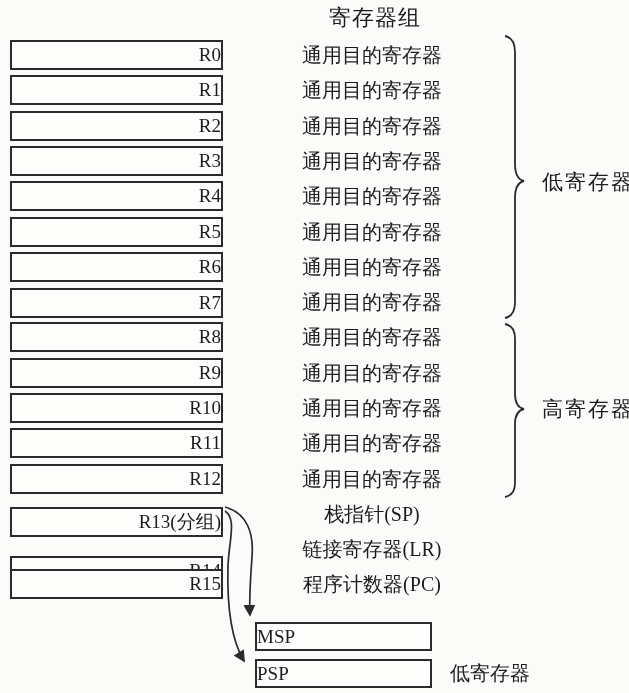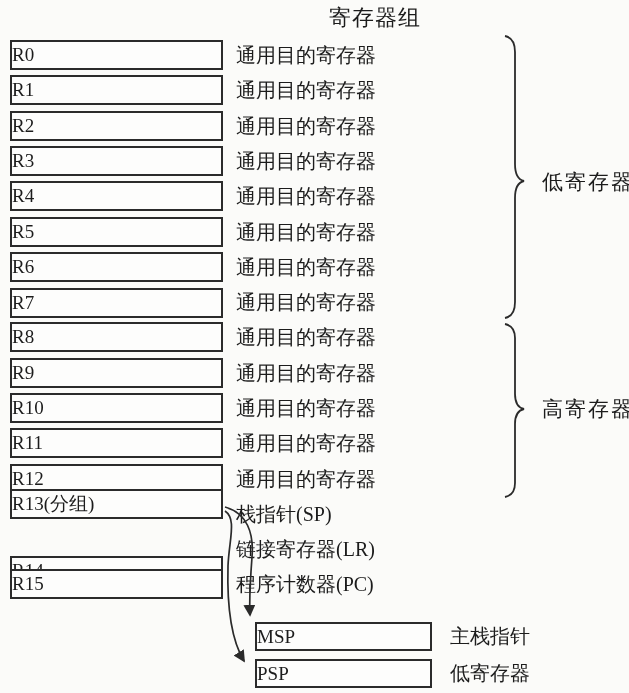--- a/index.html
+++ b/index.html
@@ -28,27 +28,28 @@
     text-align:center;
     font-size:22px;
     letter-spacing:1px;
   }
   .reg-box{
     position:absolute;
     left:10px; width:213px; height:30px;
     box-sizing:border-box;
     border:2px solid var(--line);
     background:var(--box-bg);
-    text-align:left;
+    text-align:right;
     font-size:19px;
     line-height:26px;
   }
   .desc{
     position:absolute;
-    left:236px; width:240px; height:30px;
+    left:252px; width:240px; height:30px;
+    text-align:center;
     font-size:20px;
     line-height:30px;
     white-space:nowrap;
   }
   .group-label{
     position:absolute;
     left:536px; height:30px;
     font-size:21px;
     line-height:30px;
     letter-spacing:2px;
@@ -95,21 +96,21 @@
   <div class="reg-box" style="top:146px">R3</div>
   <div class="reg-box" style="top:181px">R4</div>
   <div class="reg-box" style="top:217px">R5</div>
   <div class="reg-box" style="top:252px">R6</div>
   <div class="reg-box" style="top:288px">R7</div>
   <div class="reg-box" style="top:322px">R8</div>
   <div class="reg-box" style="top:358px">R9</div>
   <div class="reg-box" style="top:393px">R10</div>
   <div class="reg-box" style="top:428px">R11</div>
   <div class="reg-box" style="top:464px">R12</div>
-  <div class="reg-box" style="top:489px">R13(分组)</div>
+  <div class="reg-box" style="top:507px">R13(分组)</div>
   <div class="reg-box" style="top:556px">R14</div>
   <div class="reg-box" style="top:569px">R15</div>
 
   <div class="desc" style="top:40px">通用目的寄存器</div>
   <div class="desc" style="top:75px">通用目的寄存器</div>
   <div class="desc" style="top:111px">通用目的寄存器</div>
   <div class="desc" style="top:146px">通用目的寄存器</div>
   <div class="desc" style="top:181px">通用目的寄存器</div>
   <div class="desc" style="top:217px">通用目的寄存器</div>
   <div class="desc" style="top:252px">通用目的寄存器</div>
@@ -121,21 +122,20 @@
   <div class="desc" style="top:464px">通用目的寄存器</div>
   <div class="desc" style="top:499px">栈指针(SP)</div>
   <div class="desc" style="top:534px">链接寄存器(LR)</div>
   <div class="desc" style="top:569px">程序计数器(PC)</div>
 
   <div class="group-label" style="top:167px">低寄存器</div>
   <div class="group-label" style="top:394px">高寄存器</div>
 
   <div class="sp-box" style="top:622px">MSP</div>
   <div class="sp-box" style="top:659px">PSP</div>
-  <div class="sp-desc" style="top:622px">主栈指针</div>
   <div class="sp-desc" style="top:659px">低寄存器</div>
 
   <svg class="overlay" width="629" height="693" viewBox="0 0 629 693">
     <defs>
       <marker id="arrowhead" viewBox="0 0 10 10" refX="8.5" refY="5" markerWidth="12" markerHeight="12" markerUnits="userSpaceOnUse" orient="auto-start-reverse">
         <path d="M0,0 L10,5 L0,10 Z" style="fill:#2b2b2b;stroke:none"></path>
       </marker>
     </defs>
 
     <path stroke-width="1.8" d="M505,36 Q515,38 515,52 L515,164 Q515,179 524,181 Q515,183 515,198 L515,302 Q515,316 505,318"></path>

